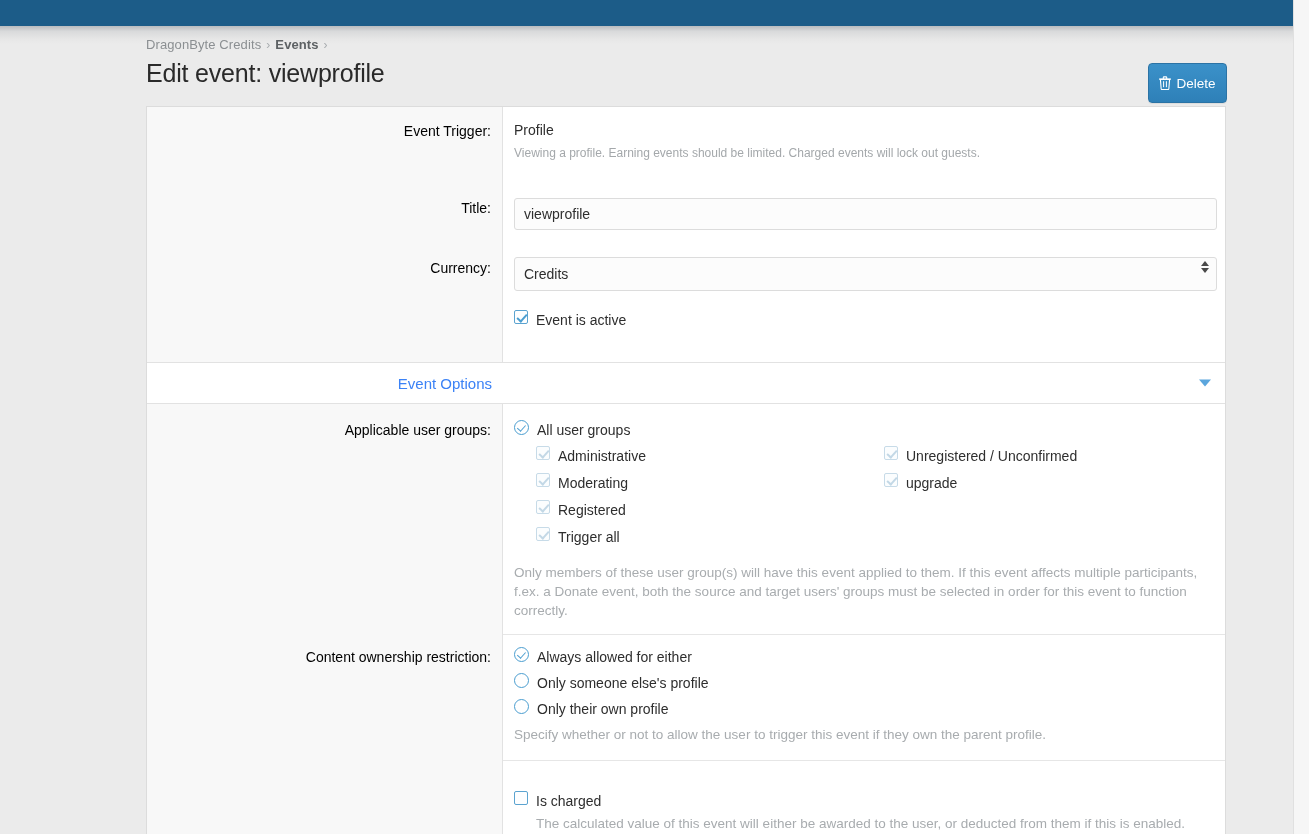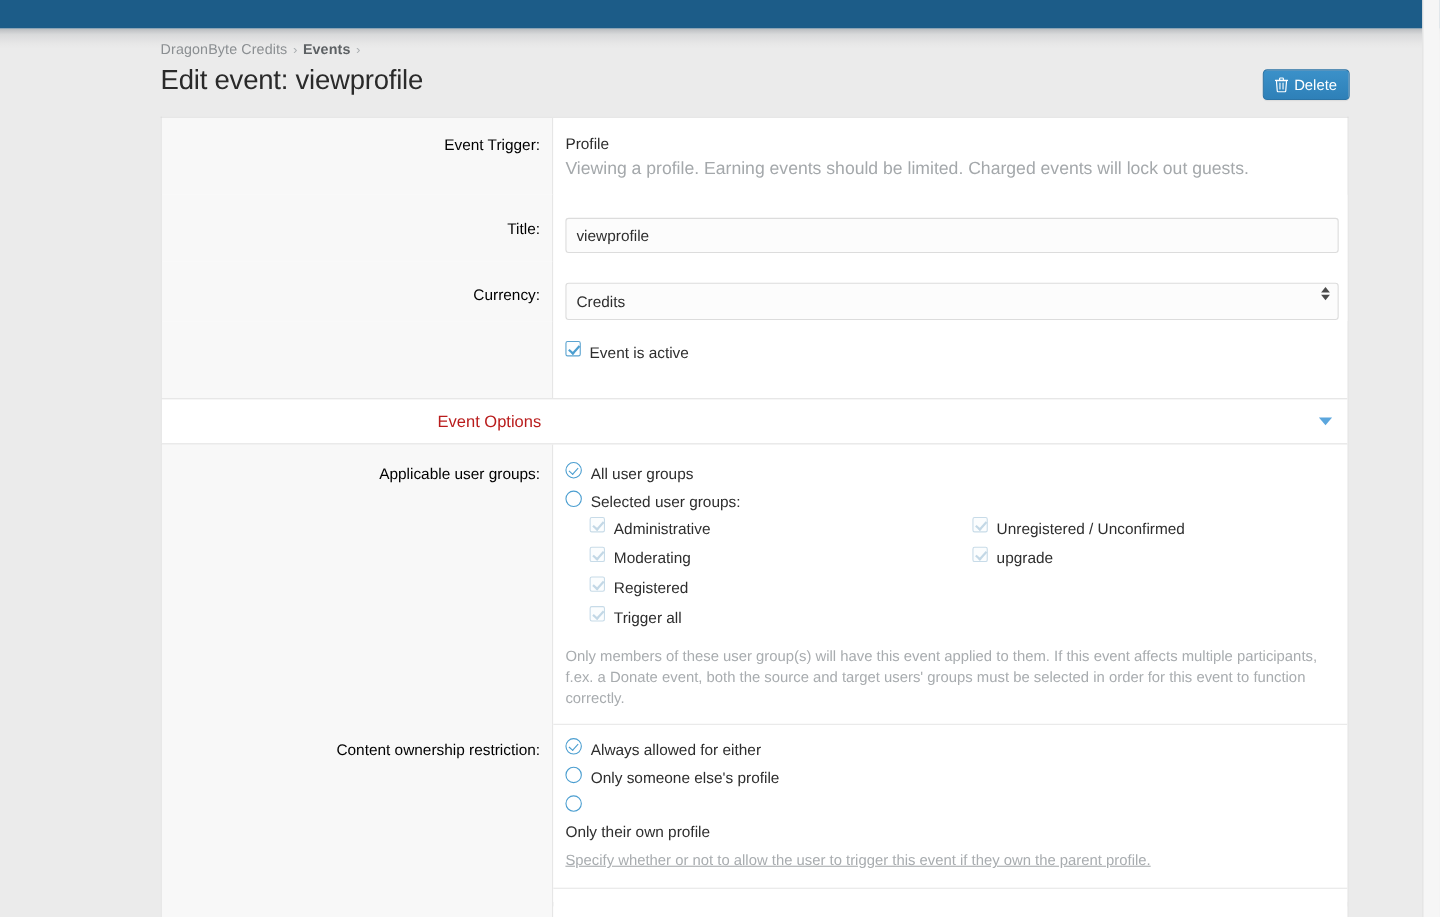--- a/index.html
+++ b/index.html
@@ -50,21 +50,21 @@
     font-size: 25px;
     color: #2a2a2a;
     font-weight: normal;
     letter-spacing: -0.2px;
     white-space: nowrap;
   }
 
   .delete-button {
     position: absolute;
     top: 19px; left: 1148px;
-    width: 79px; height: 28px;
+    width: 79px; height: 40px;
     border-radius: 4px;
     background: linear-gradient(to bottom, #3b91c9 0%, #2e80b8 100%);
     border: 1px solid #2b73a5;
     color: #ffffff;
     font-size: 13.5px;
     display: flex;
     align-items: center;
     justify-content: center;
     gap: 5px;
     cursor: pointer;
@@ -100,21 +100,21 @@
     color: #000000;
   }
   .row-field {
     flex: 1;
     background: #ffffff;
     padding: 14px 11px 14px 11px;
   }
 
   .field-static-title { font-size: 14px; color: #2e2e2e; margin: 1px 0 6px 0; }
   .field-desc {
-    font-size: 16px;
+    font-size: 12px;
     color: #a4a8ab;
     line-height: 19px;
   }
 
   .text-input {
     display: block;
     width: 703px;
     height: 32px;
     border: 1px solid #dcdcdc;
     border-radius: 3px;
@@ -224,21 +224,21 @@
     border-top: 1px solid #e2e2e2;
     border-bottom: 1px solid #e2e2e2;
     position: relative;
   }
   .section-header-title {
     width: 356px;
     min-width: 356px;
     text-align: right;
     padding-right: 11px;
     font-size: 15px;
-    color: #b91c1c;
+    color: #3b82f6;
     cursor: pointer;
   }
   .section-chevron {
     position: absolute;
     right: 14px; top: 50%;
     transform: translateY(-50%);
     width: 0; height: 0;
     border-left: 6px solid transparent;
     border-right: 6px solid transparent;
     border-top: 7px solid #5ba6dd;
@@ -358,24 +358,20 @@
     </div>
 
     <div class="row">
       <div class="row-label" style="padding-top:18px;">Applicable user groups:</div>
       <div class="row-field" style="padding-top:16px;padding-bottom:0;">
 
         <div class="ctl-row">
           <span class="rb checked"></span>
           <span>All user groups</span>
         </div>
-        <div class="ctl-row" style="margin-bottom:4px;">
-          <span class="rb"></span>
-          <span>Selected user groups:</span>
-        </div>
 
         <div class="group-cols">
           <div class="group-col">
             <div class="ctl-row">
               <span class="cb checked disabled"></span>
               <span>Administrative</span>
             </div>
             <div class="ctl-row">
               <span class="cb checked disabled"></span>
               <span>Moderating</span>
@@ -410,25 +406,25 @@
       <div class="row-label" style="padding-top:14px;">Content ownership restriction:</div>
       <div class="row-field" style="padding-top:12px;padding-bottom:12px;">
         <div class="ctl-row">
           <span class="rb checked"></span>
           <span>Always allowed for either</span>
         </div>
         <div class="ctl-row">
           <span class="rb"></span>
           <span>Only someone else's profile</span>
         </div>
-        <div class="ctl-row" style="margin-bottom:2px;flex-direction:column;">
+        <div class="ctl-row" style="margin-bottom:2px;">
           <span class="rb"></span>
           <span>Only their own profile</span>
         </div>
-        <div class="help-text" style="margin-top:6px;text-decoration:underline;">Specify whether or not to allow the user to trigger this event if they own the parent profile.</div>
+        <div class="help-text" style="margin-top:6px;">Specify whether or not to allow the user to trigger this event if they own the parent profile.</div>
         <div class="field-sep" style="margin-top:16px;"></div>
       </div>
     </div>
 
     <div class="row">
       <div class="row-label" style="padding-top:16px;padding-bottom:40px;">&nbsp;</div>
       <div class="row-field charged-block" style="padding-top:14px;padding-bottom:40px;">
         <div class="ctl-row" style="margin-bottom:2px;">
           <span class="cb empty"></span>
           <span>Is charged</span>

